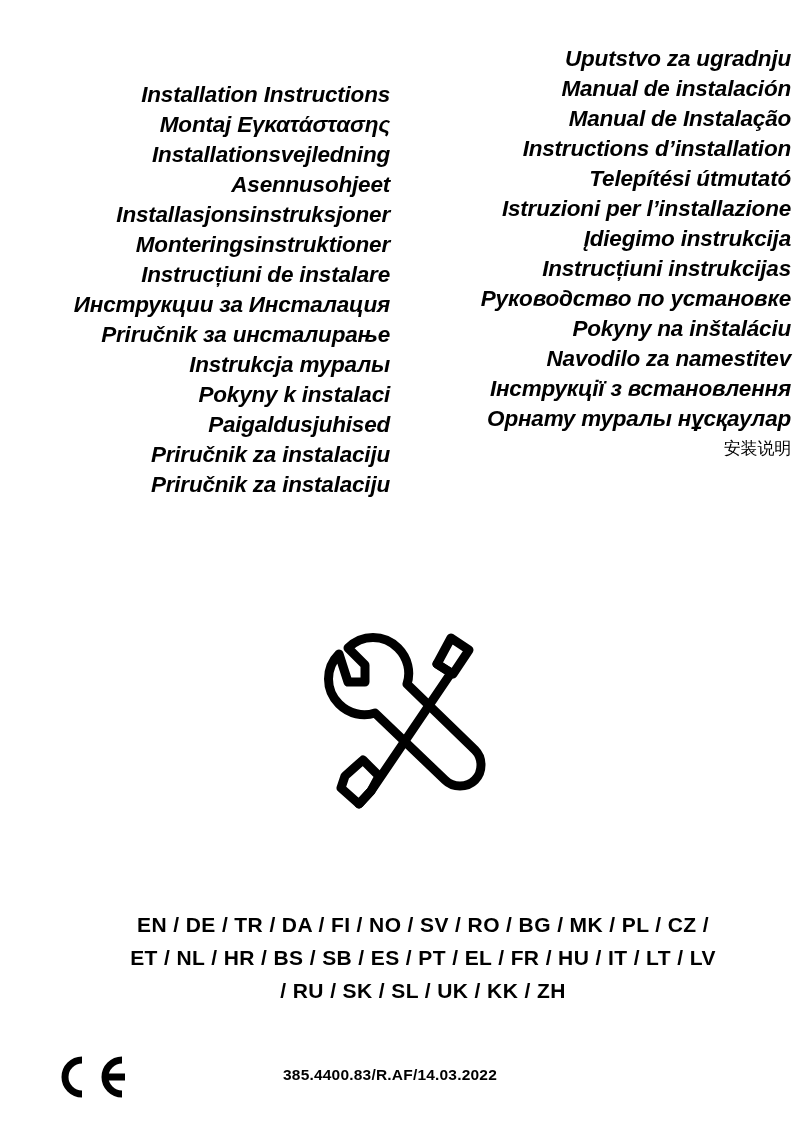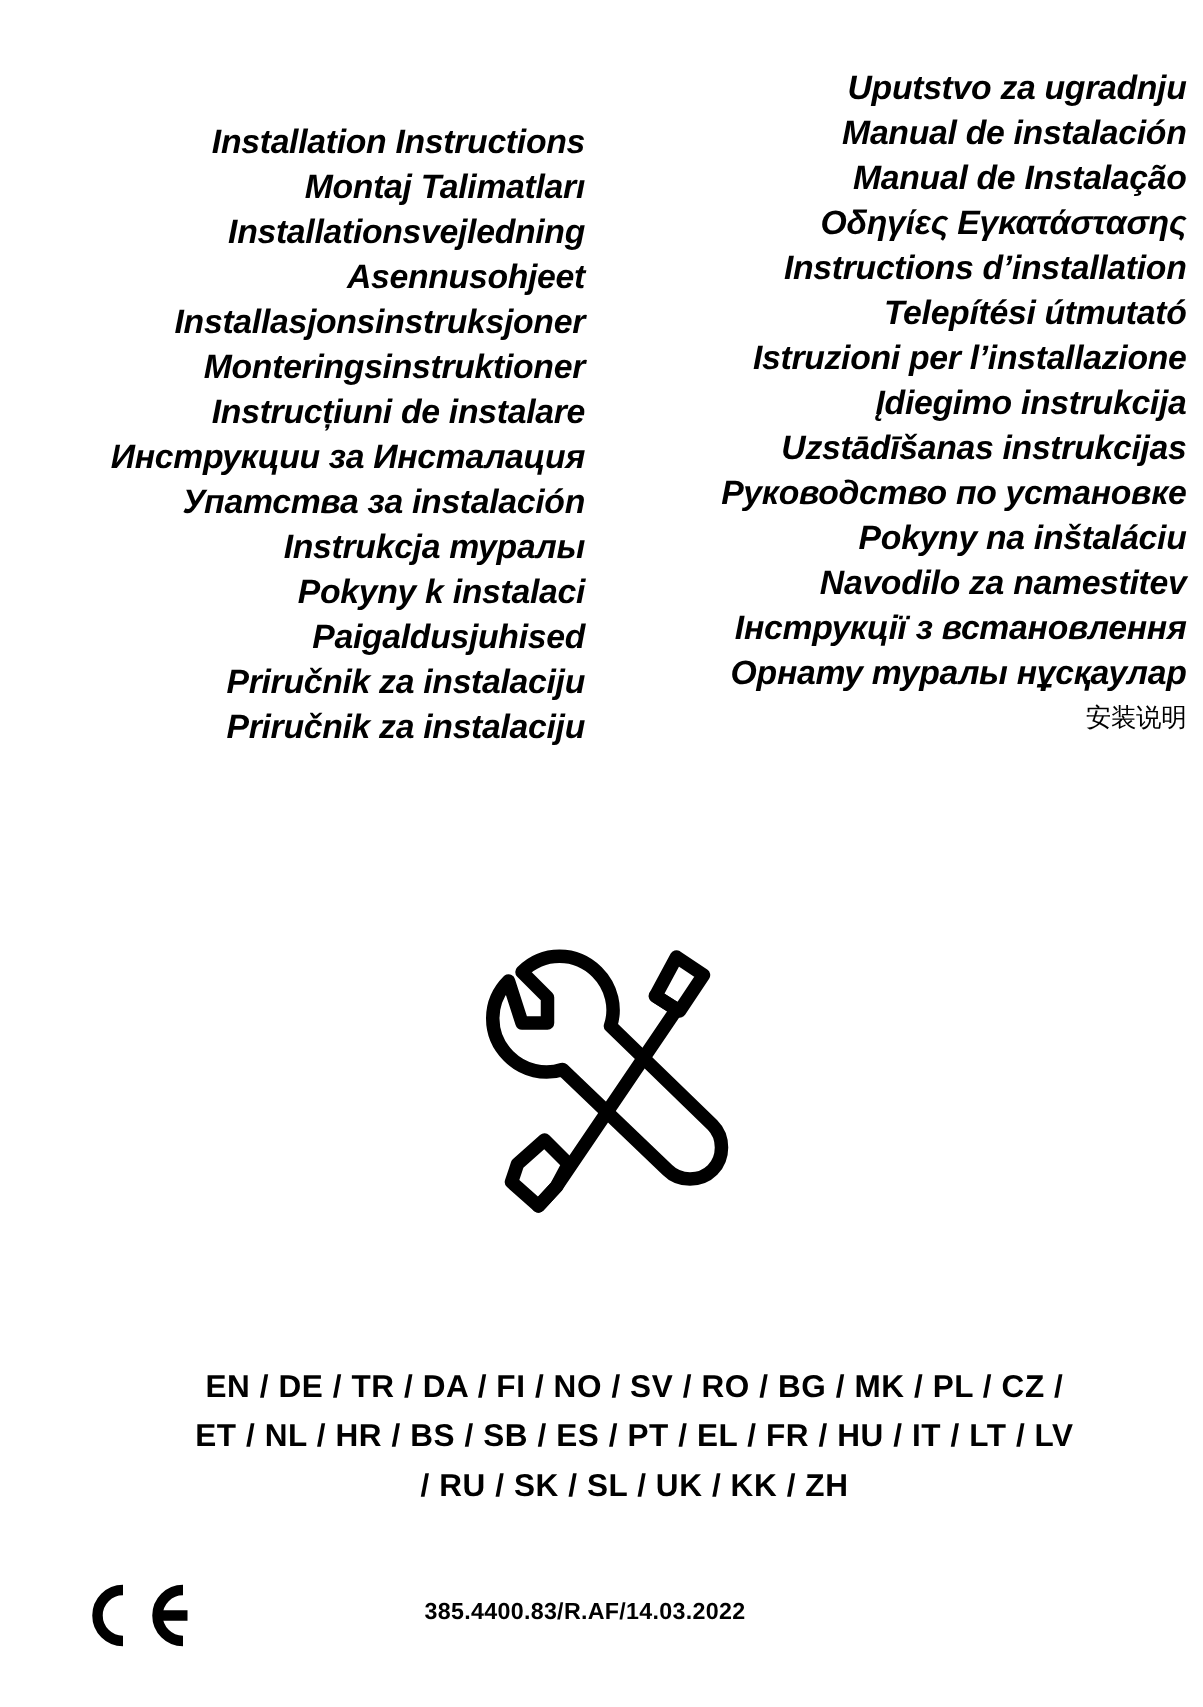--- a/index.html
+++ b/index.html
@@ -120,44 +120,43 @@
   }
 </style>
 </head>
 <body>
 
 <div class="page">
 
   <div class="titles">
     <div class="title-col left">
       <div class="title-line">Installation Instructions</div>
-      <div class="title-line">Montaj Talimatları</div>
+      <div class="title-line">Montaj Εγκατάστασης</div>
       <div class="title-line">Installationsvejledning</div>
       <div class="title-line">Asennusohjeet</div>
       <div class="title-line">Installasjonsinstruksjoner</div>
       <div class="title-line">Monteringsinstruktioner</div>
       <div class="title-line">Instrucțiuni de instalare</div>
       <div class="title-line">Инструкции за Инсталация</div>
-      <div class="title-line">Упатства за instalación</div>
+      <div class="title-line">Priručnik за инсталирање</div>
       <div class="title-line">Instrukcja туралы</div>
       <div class="title-line">Pokyny k instalaci</div>
       <div class="title-line">Paigaldusjuhised</div>
       <div class="title-line">Priručnik za instalaciju</div>
       <div class="title-line">Priručnik za instalaciju</div>
     </div>
     <div class="title-col right">
       <div class="title-line">Uputstvo za ugradnju</div>
       <div class="title-line">Manual de instalación</div>
       <div class="title-line">Manual de Instalação</div>
-      <div class="title-line">Οδηγίες Εγκατάστασης</div>
       <div class="title-line">Instructions d’installation</div>
       <div class="title-line">Telepítési útmutató</div>
       <div class="title-line">Istruzioni per l’installazione</div>
       <div class="title-line">Įdiegimo instrukcija</div>
-      <div class="title-line">Uzstādīšanas instrukcijas</div>
+      <div class="title-line">Instrucțiuni instrukcijas</div>
       <div class="title-line">Руководство по установке</div>
       <div class="title-line">Pokyny na inštaláciu</div>
       <div class="title-line">Navodilo za namestitev</div>
       <div class="title-line">Інструкції з встановлення</div>
       <div class="title-line">Орнату туралы нұсқаулар</div>
       <div class="title-line cjk">安装说明</div>
     </div>
   </div>
 
   <div class="tools">

